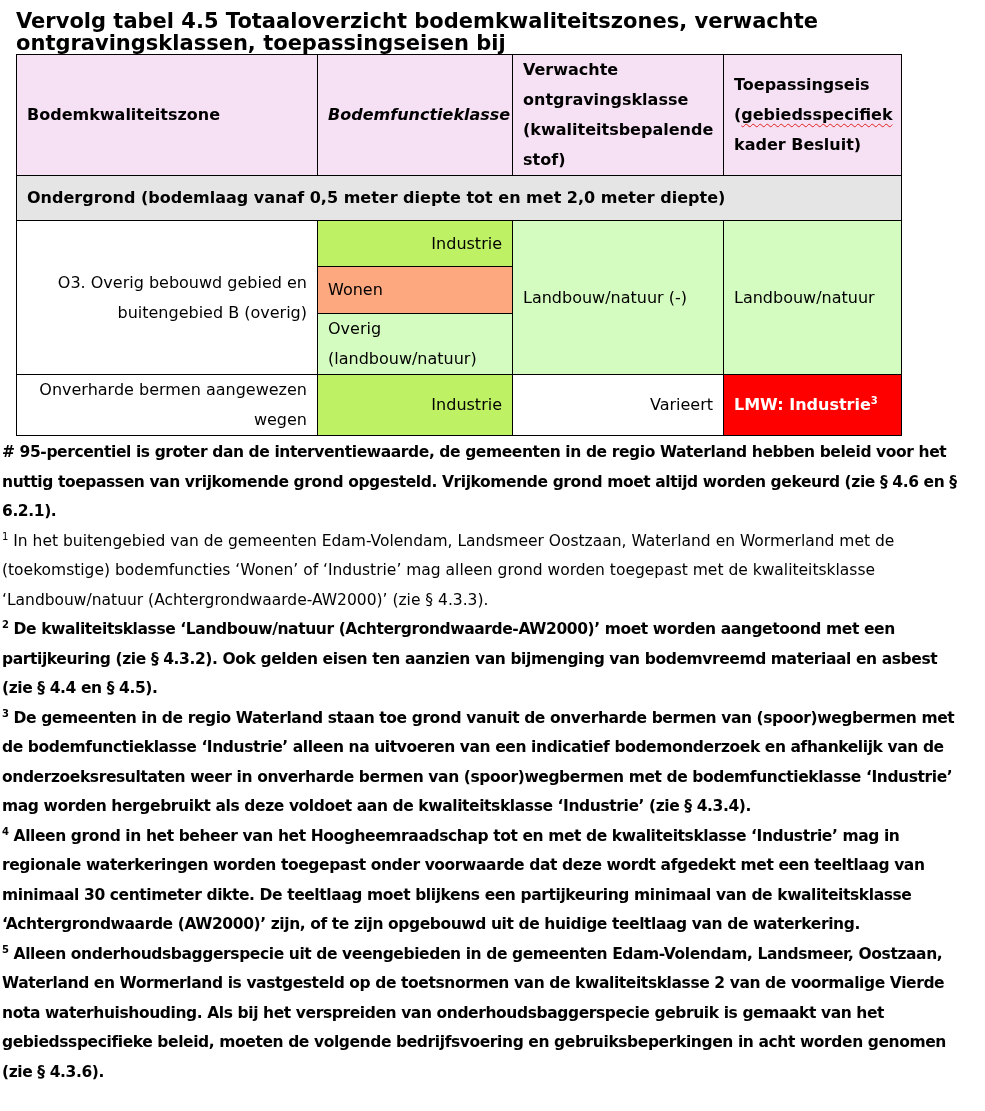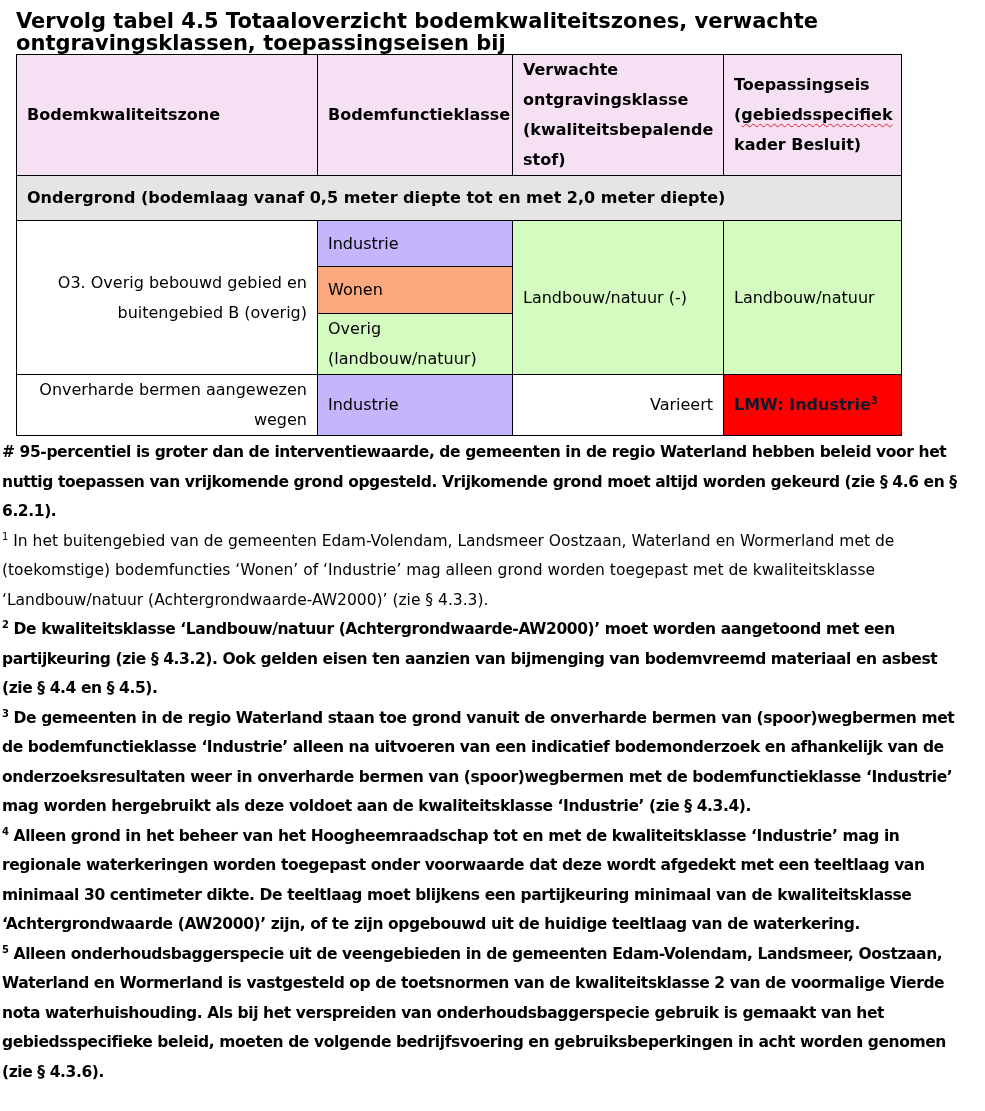--- a/index.html
+++ b/index.html
@@ -3,27 +3,27 @@
 <meta charset="utf-8">
 <style>
   html, body { margin: 0; padding: 0; background: #ffffff; }
   body { width: 985px; height: 1111px; position: relative; overflow: hidden; color: #000; font-family: "DejaVu Sans", sans-serif; }
   .caption { position: absolute; left: 16px; top: 10px; width: 960px; font-size: 21px; line-height: 22px; }
   .caption .l1 { font-weight: bold; }
   .squiggle { text-decoration: underline wavy #e0201e; text-decoration-thickness: 1px; text-underline-offset: 3px; margin-top: 14px; }
   table.main { position: absolute; left: 16px; top: 54px; border-collapse: collapse; table-layout: fixed; width: 885px; }
   table.main td { border: 1.5px solid #000; padding: 0 10px; vertical-align: middle; font-size: 16px; line-height: 30px; }
   td.hdr { background: #f6e1f4; font-weight: bold; font-size: 14.5px; }
-  td.hdr.center { text-align: center; }
+  td.hdr.center { text-align: center; font-style: italic; }
   td.section { background: #e5e5e5; font-weight: bold; font-size: 14.5px; height: 44px; }
-  td.ind { background: #c4b5fd; }
+  td.ind { background: #bef264; text-align: right; }
   td.won { background: #fda87f; }
   td.nat { background: #d5fcc0; }
   td.white { background: #ffffff; text-align: right; }
-  td.red { background: #ff0000; color: #0f172a; font-weight: bold; font-size: 14.5px; margin-top: 25px; }
+  td.red { background: #ff0000; color: #ffffff; font-weight: bold; font-size: 14.5px; margin-top: 25px; }
   sup { font-size: 10px; line-height: 0; }
   .notes { position: absolute; left: 2px; top: 438px; width: 960px; font-size: 15.5px; line-height: 29.5px; }
   .notes p { margin: 0; }
   .tight { letter-spacing: -0.4px; font-weight: bold; }
   .norm { letter-spacing: 0px; }
 </style>
 </head>
 <body>
 
 <div class="caption">

